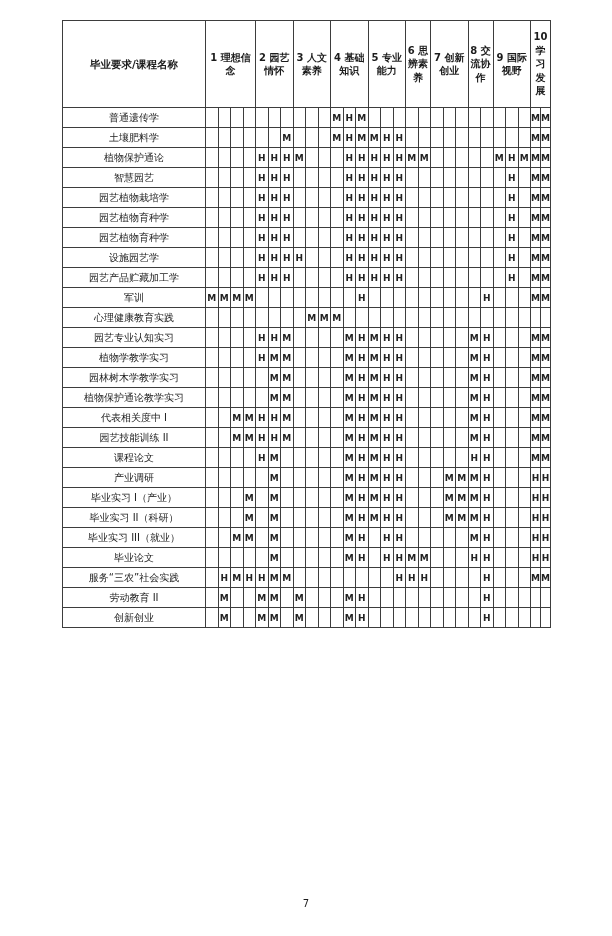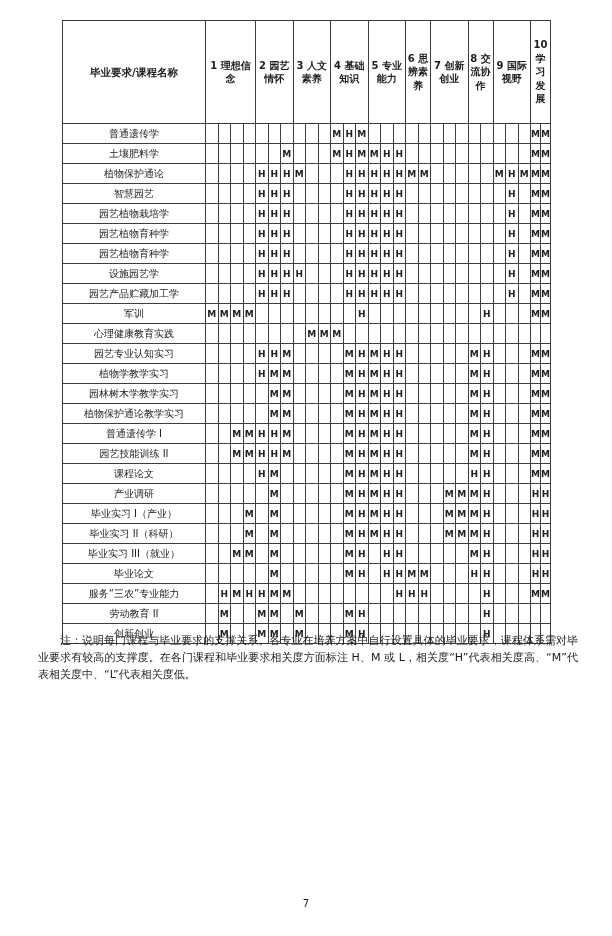--- a/index.html
+++ b/index.html
@@ -25,21 +25,21 @@
     text-align: center;
     vertical-align: middle;
     overflow: hidden;
   }
   .matrix thead th {
     height: 78px;
     font-size: 10px;
     font-weight: bold;
     line-height: 1.35;
     word-break: break-all;
-    padding: 12px 1px;
+    padding: 4px 1px;
   }
   .matrix th.corner {
     font-size: 10.5px;
     word-break: keep-all;
   }
   .matrix tbody tr { height: 20px; }
   .matrix tbody th {
     font-size: 10px;
     font-weight: normal;
     word-break: break-all;
@@ -582,21 +582,21 @@
           <td class="mark"></td>
           <td class="mark">M</td>
           <td class="mark">H</td>
           <td class="mark"></td>
           <td class="mark"></td>
           <td class="mark"></td>
           <td class="mark">M</td>
           <td class="mark">M</td>
         </tr>
         <tr>
-          <th>普通遗传学 I</th>
+          <th>代表相关度中 I</th>
           <td class="mark"></td>
           <td class="mark"></td>
           <td class="mark">M</td>
           <td class="mark">M</td>
           <td class="mark">H</td>
           <td class="mark">H</td>
           <td class="mark">M</td>
           <td class="mark"></td>
           <td class="mark"></td>
           <td class="mark"></td>
@@ -830,21 +830,21 @@
           <td class="mark"></td>
           <td class="mark">H</td>
           <td class="mark">H</td>
           <td class="mark"></td>
           <td class="mark"></td>
           <td class="mark"></td>
           <td class="mark">H</td>
           <td class="mark">H</td>
         </tr>
         <tr>
-          <th>服务“三农”专业能力</th>
+          <th>服务“三农”社会实践</th>
           <td class="mark"></td>
           <td class="mark">H</td>
           <td class="mark">M</td>
           <td class="mark">H</td>
           <td class="mark">H</td>
           <td class="mark">M</td>
           <td class="mark">M</td>
           <td class="mark"></td>
           <td class="mark"></td>
           <td class="mark"></td>
@@ -925,17 +925,16 @@
           <td class="mark">H</td>
           <td class="mark"></td>
           <td class="mark"></td>
           <td class="mark"></td>
           <td class="mark"></td>
           <td class="mark"></td>
         </tr>
       </tbody>
   </table>
 
-  <p class="note">注：说明每门课程与毕业要求的支撑关系。各专业在培养方案中自行设置具体的毕业要求，课程体系需对毕业要求有较高的支撑度。在各门课程和毕业要求相关度方面标注 H、M 或 L，相关度“H”代表相关度高、“M”代表相关度中、“L”代表相关度低。</p>
 
   <div class="page-num">7</div>
 
 </div>
 
 </body></html>

